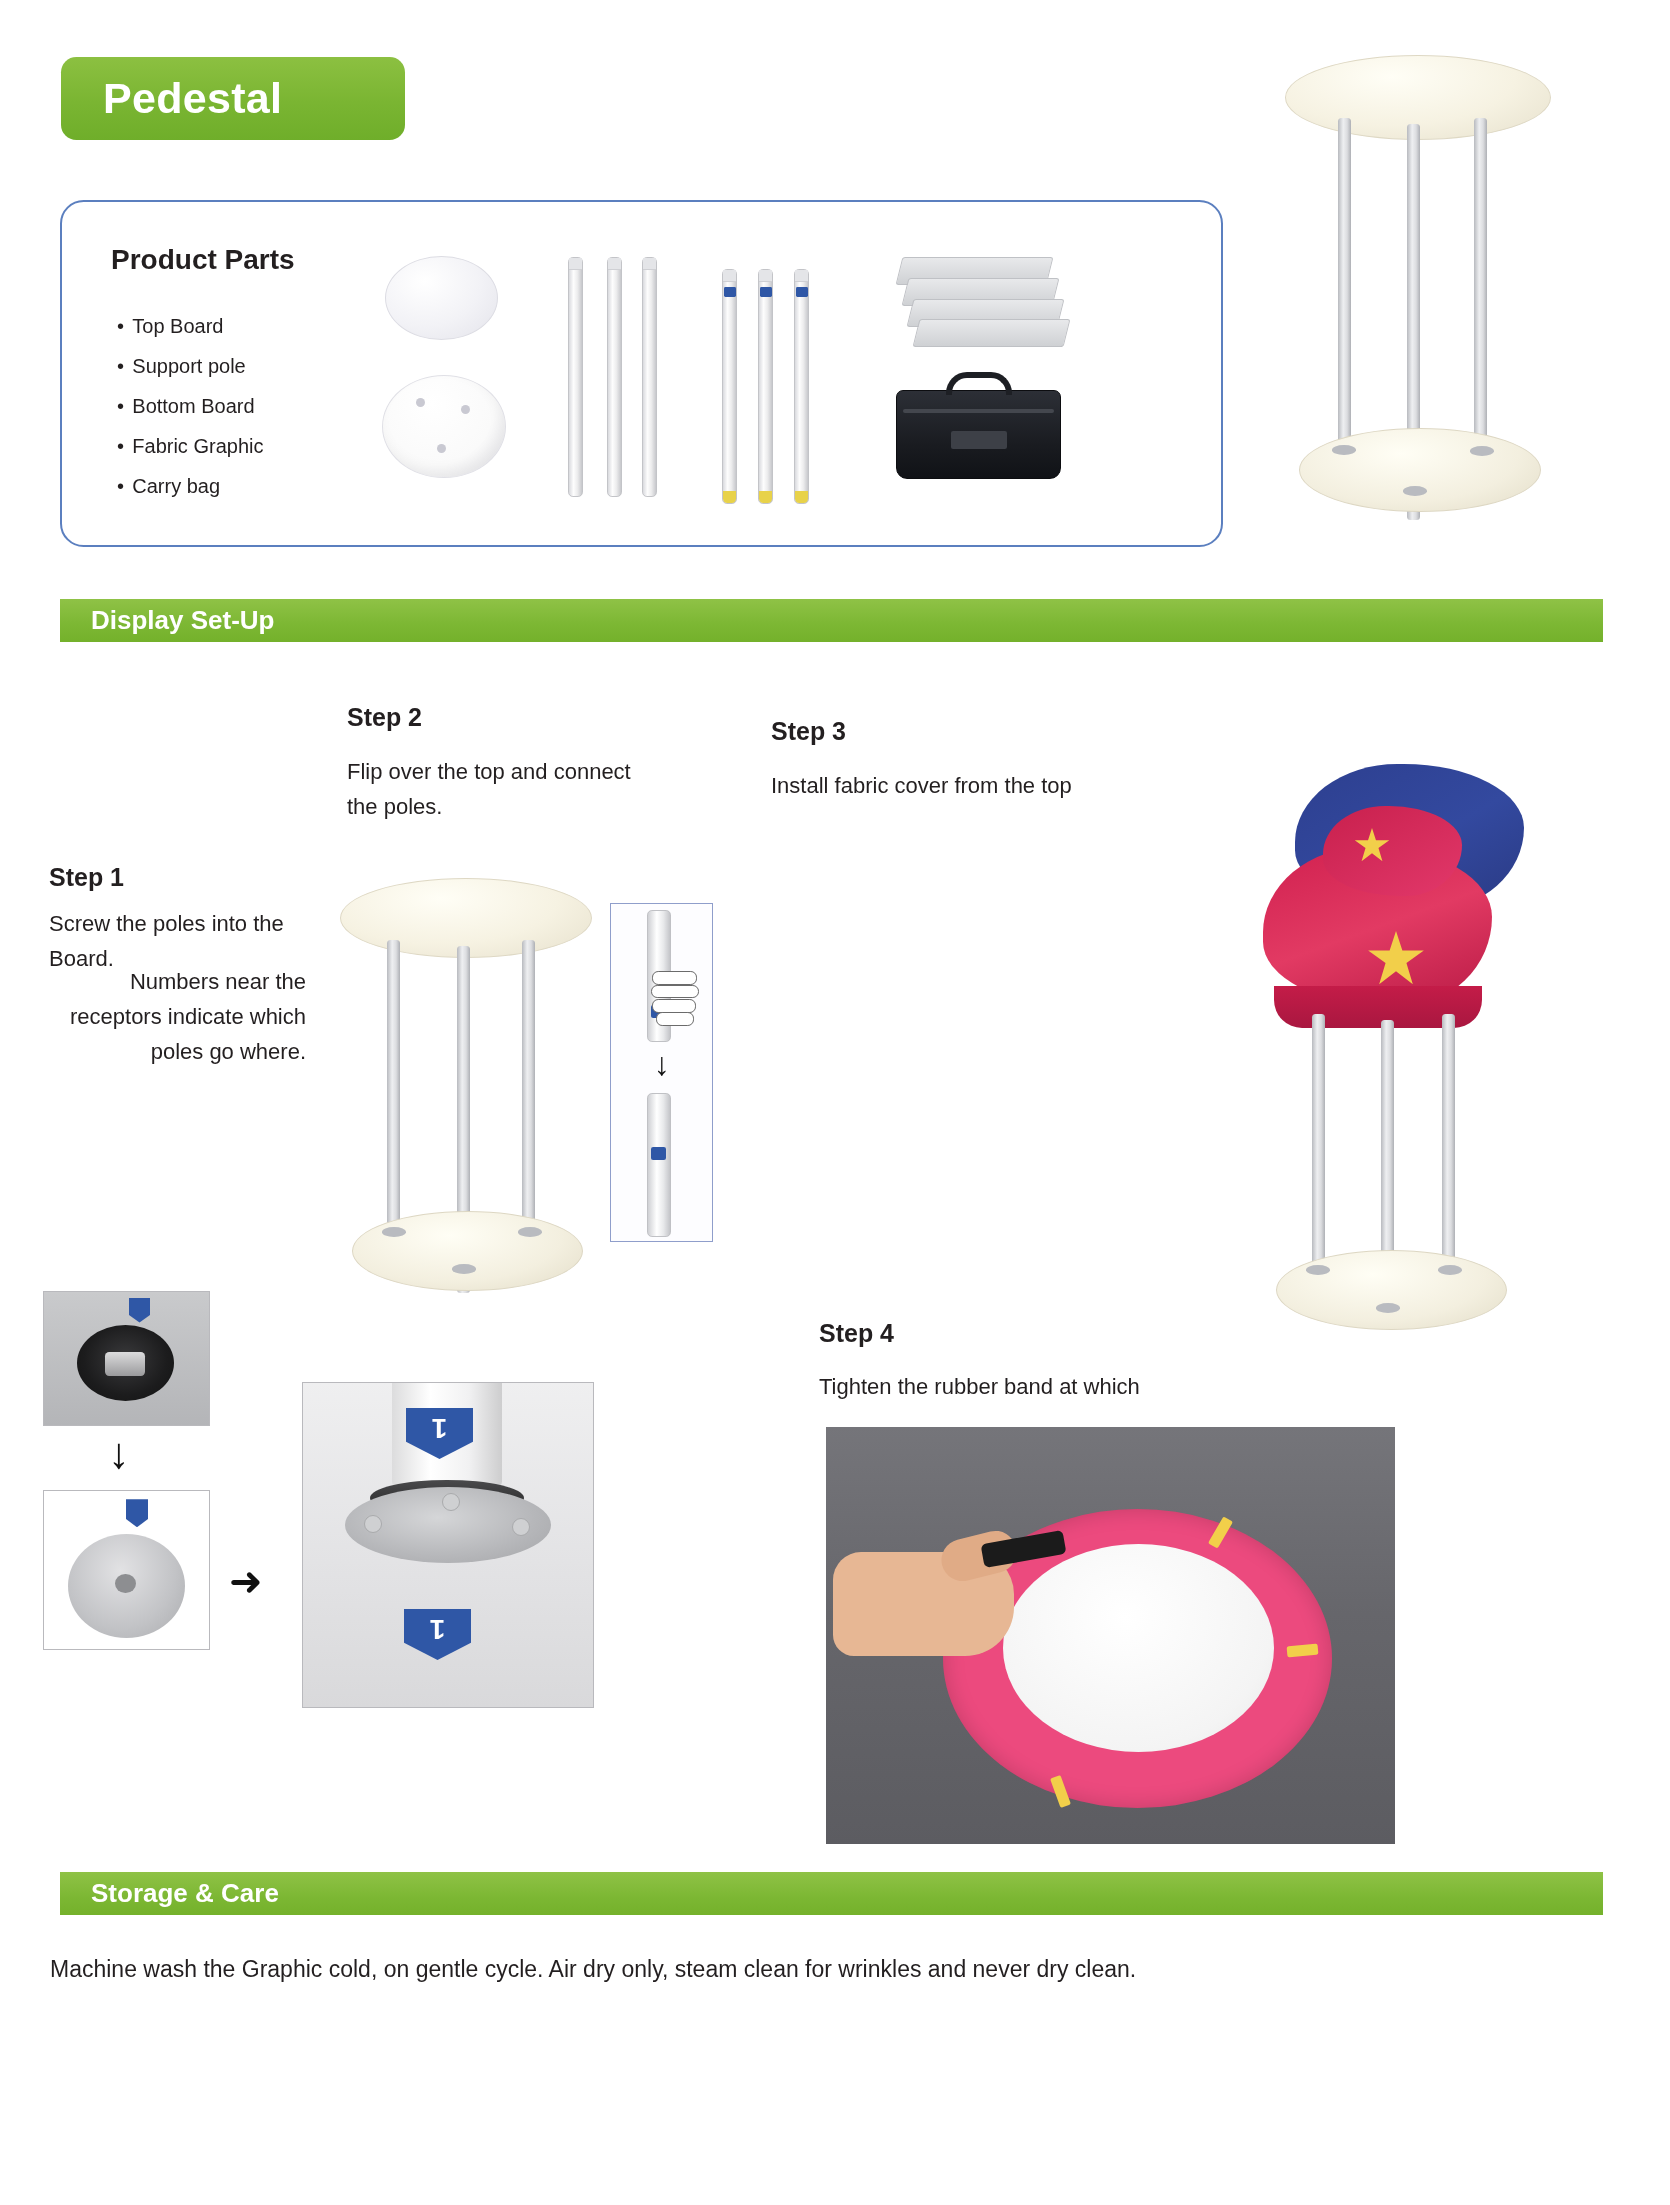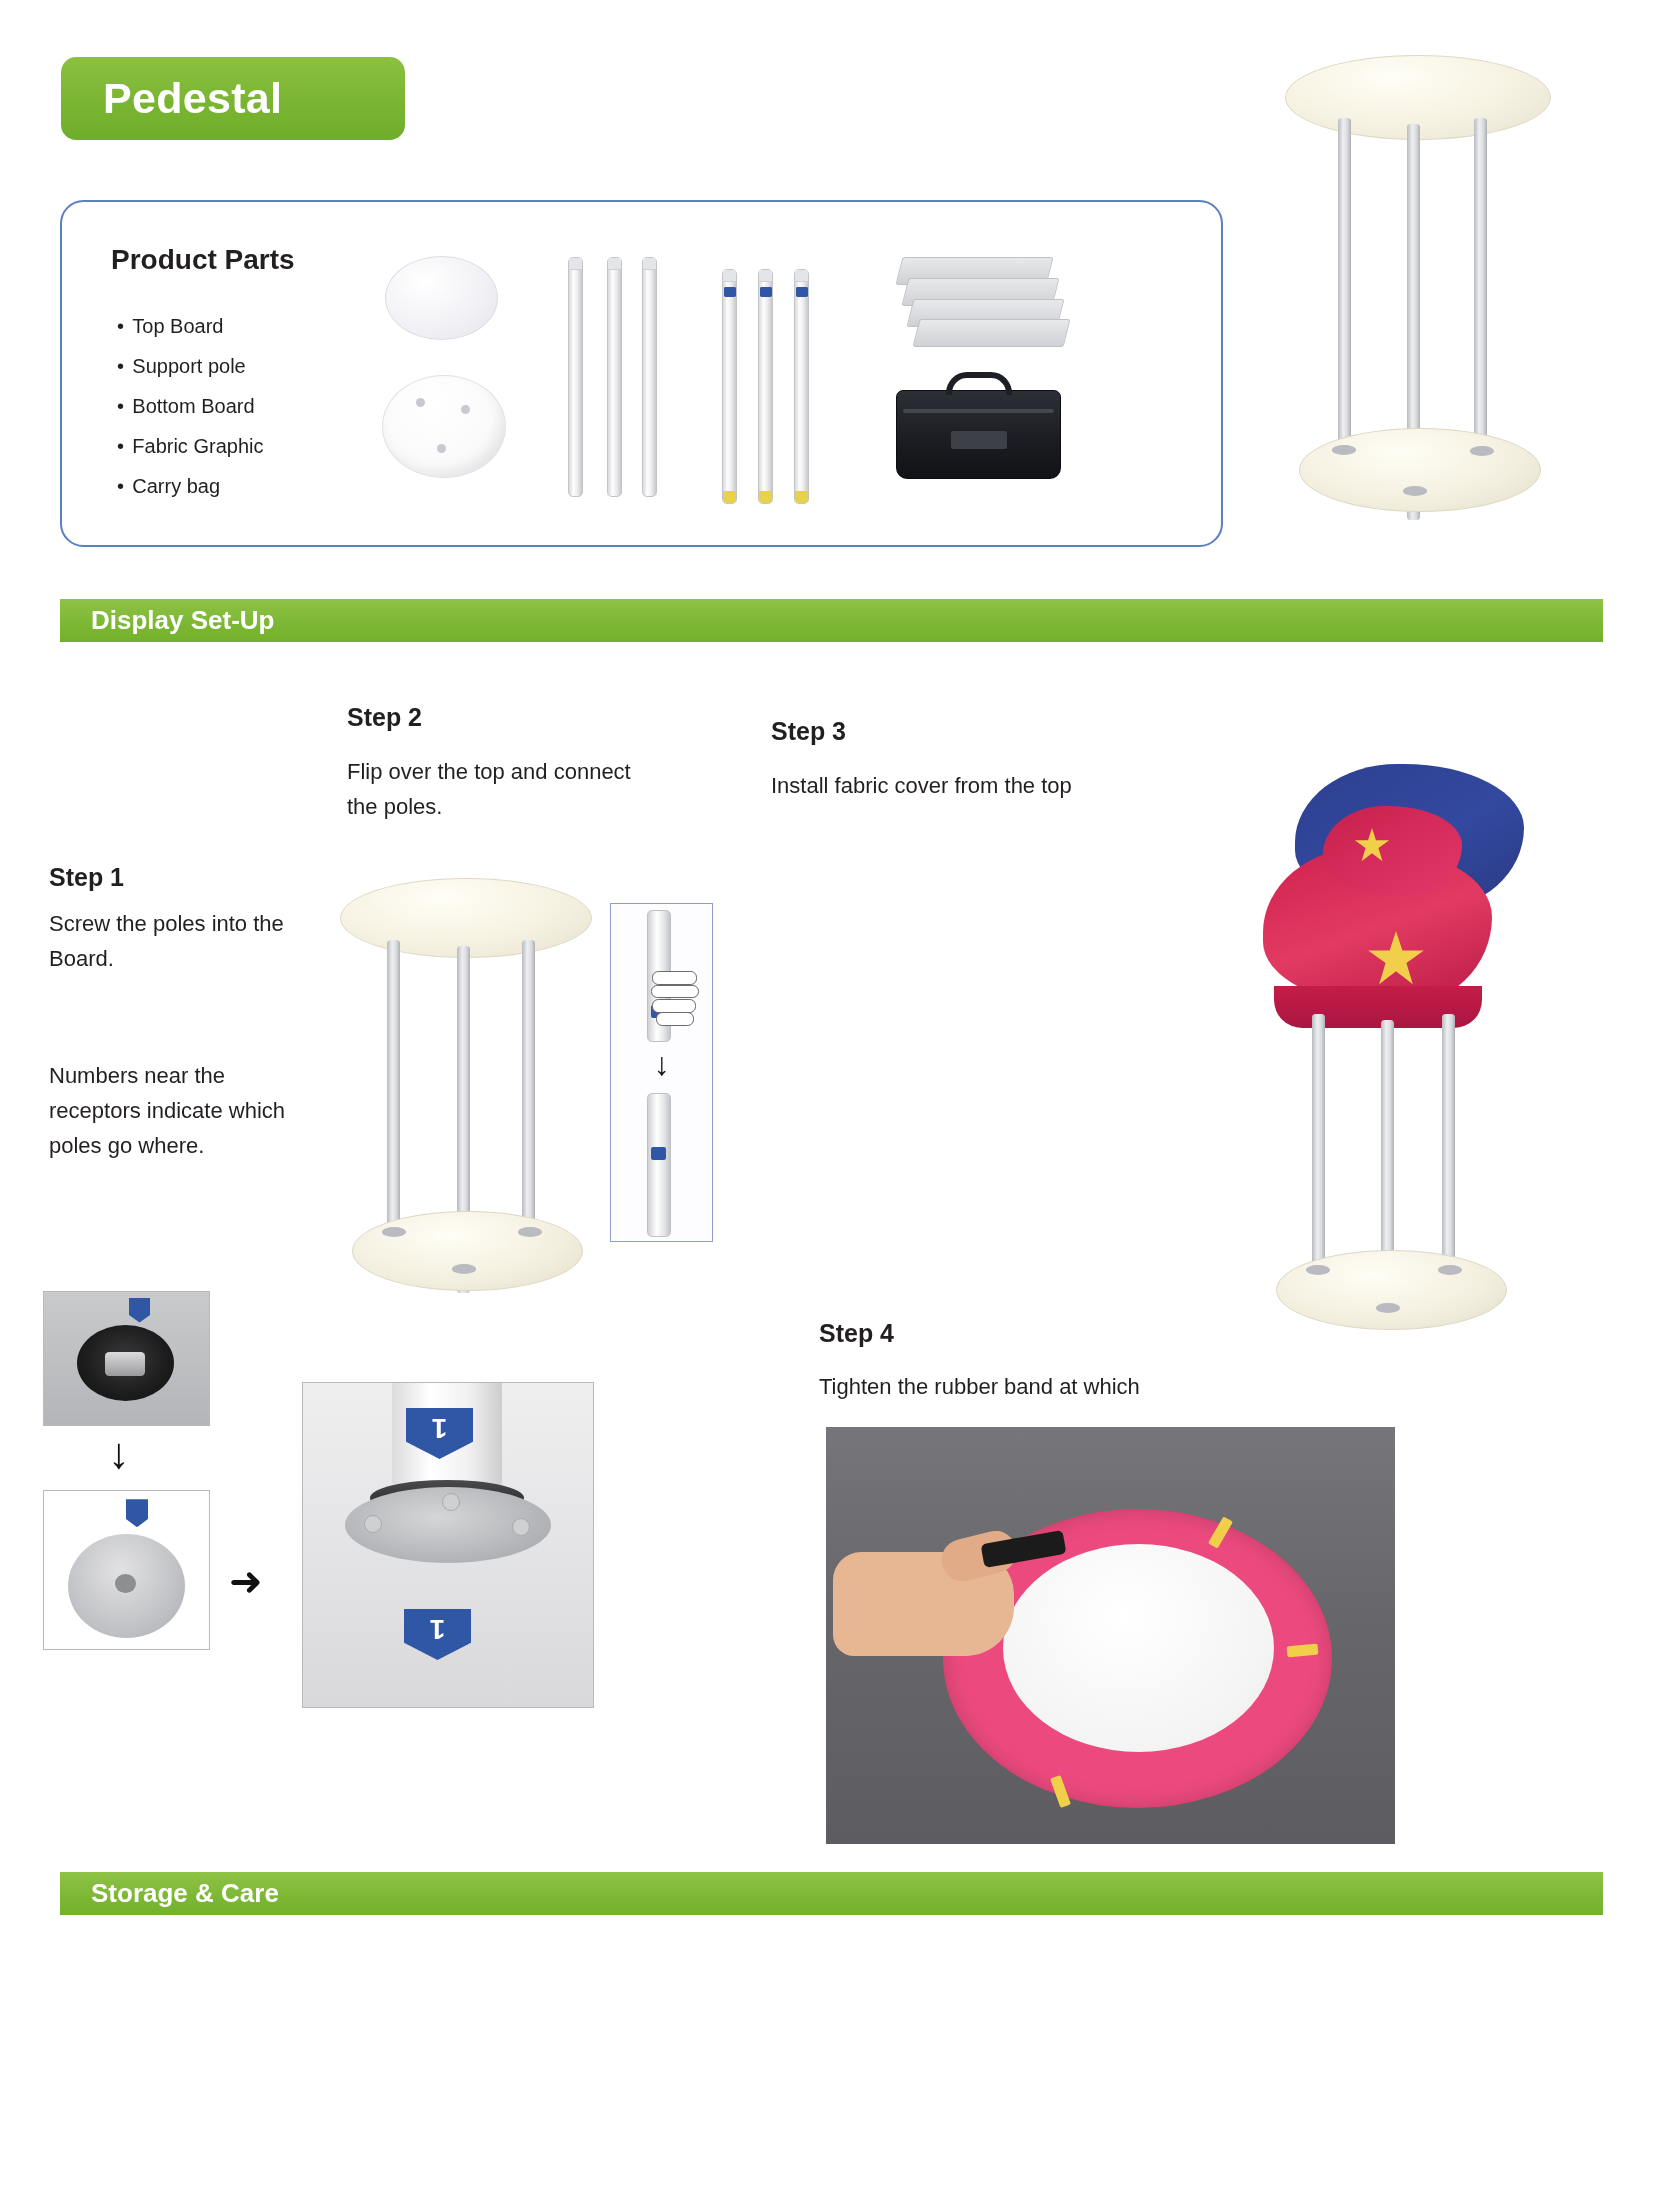--- a/index.html
+++ b/index.html
@@ -253,21 +253,21 @@
     font-size: 25px;
     font-weight: bold;
   }
   .step-body {
     position: absolute;
     font-size: 22px;
     line-height: 35px;
   }
   #step1-title { left: 49px; top: 863px; }
   #step1-body  { left: 49px; top: 906px; width: 250px; }
-  #step1-body2 { left: 49px; top: 1058px; width: 257px; }
+  #step1-body2 { left: 49px; top: 964px; width: 257px; text-align: right; }
   #step2-title { left: 347px; top: 703px; }
   #step2-body  { left: 347px; top: 754px; width: 292px; }
   #step3-title { left: 771px; top: 717px; }
   #step3-body  { left: 771px; top: 768px; width: 486px; }
   #step4-title { left: 819px; top: 1319px; }
   #step4-body  { left: 819px; top: 1369px; width: 528px; }
 
   
   .step2-ped {
     position: absolute;
@@ -719,14 +719,15 @@
   <div class="hand"></div>
   <div class="thumb"></div>
   <div class="band"></div>
 </div>
 
 <div class="section-bar" id="storage-bar">
   <span>Storage &amp; Care</span>
 </div>
 
 <div class="storage-text">
+  <div>Machine wash the Graphic cold, on gentle cycle. Air dry only, steam clean for wrinkles and never dry clean.</div>
 </div>
 
 
 </body></html>

